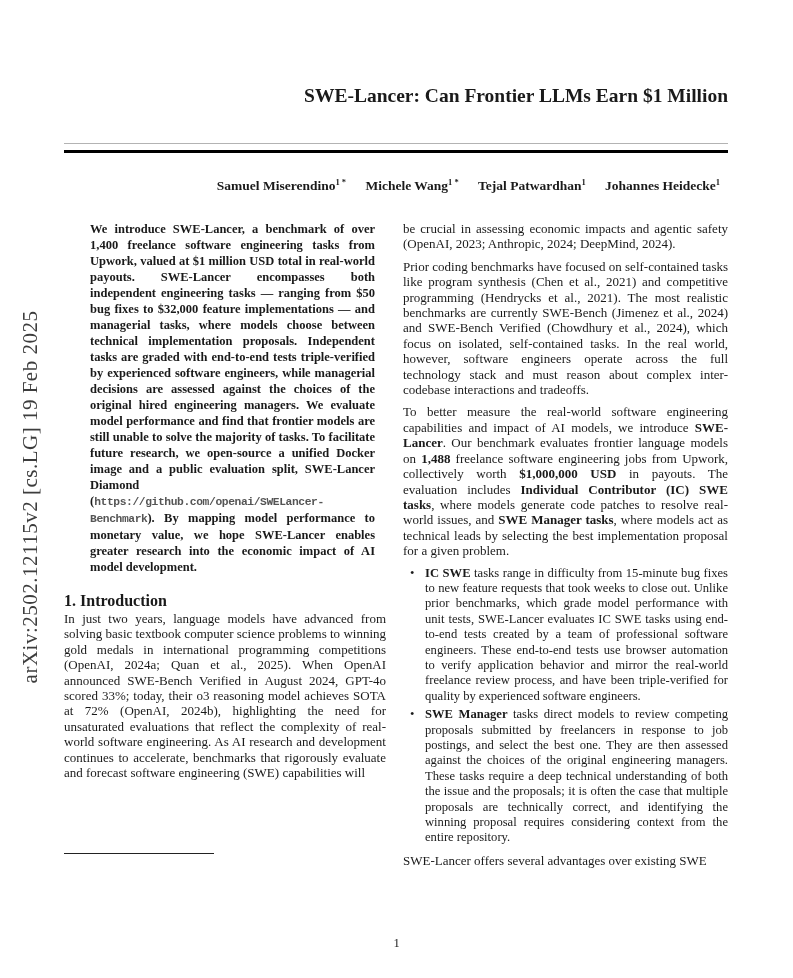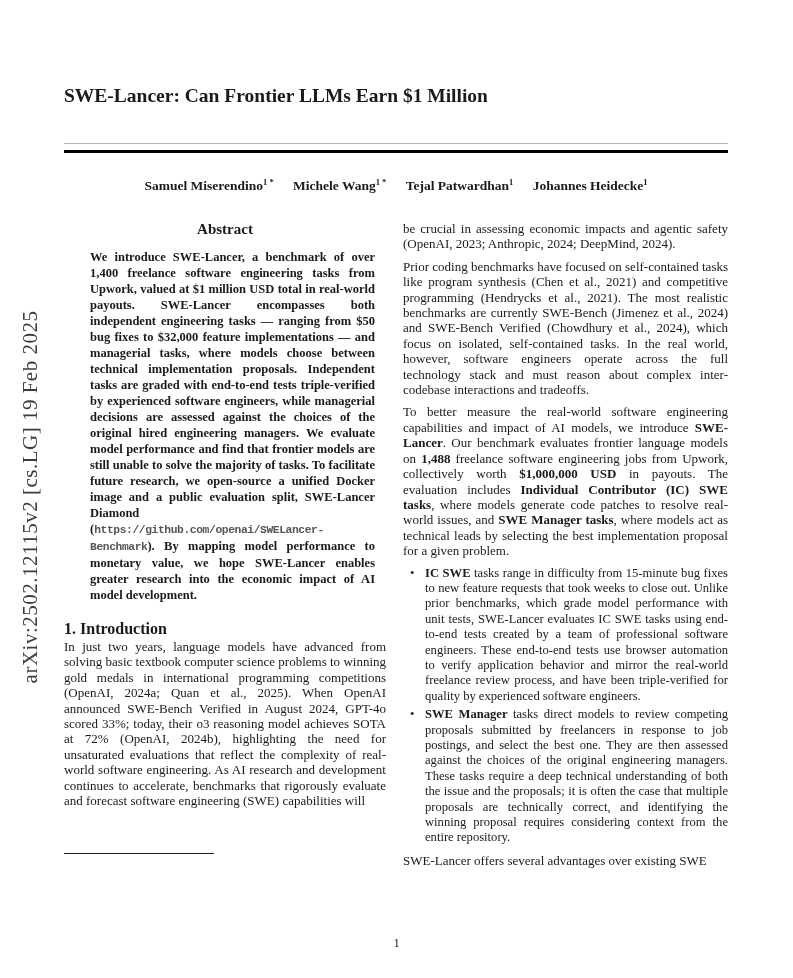--- a/index.html
+++ b/index.html
@@ -27,36 +27,36 @@
     color: #3d3d3d;
     white-space: nowrap;
   }
 
   .title {
     position: absolute;
     top: 84px;
     left: 64px;
     width: 664px;
     margin: 0;
-    text-align: left;
+    text-align: right;
     font-size: 19.5px;
     line-height: 24.5px;
     font-weight: bold;
   }
   .title-line { display: block; }
 
   .rule-thin  { position: absolute; top: 143px; left: 64px; width: 664px; height: 1px;   background: #b3b3b3; }
   .rule-thick { position: absolute; top: 150px; left: 64px; width: 664px; height: 2.5px; background: #000000; }
 
   .authors {
     position: absolute;
     top: 176px;
     left: 64px;
     width: 664px;
-    text-align: center;
+    text-align: right;
     font-weight: bold;
     font-size: 13.5px;
   }
   .author { margin: 0 8px; white-space: nowrap; }
   .author sup { font-size: 8.5px; }
 
   .col { position: absolute; top: 221px; }
   .col-left  { left: 64px;  width: 322px; }
   .col-right { left: 403px; width: 325px; }
 
@@ -143,21 +143,20 @@
   <div class="rule-thick"></div>
 
   <div class="authors">
     <span class="author"><span>Samuel Miserendino</span><sup>1 *</sup></span>
     <span class="author"><span>Michele Wang</span><sup>1 *</sup></span>
     <span class="author"><span>Tejal Patwardhan</span><sup>1</sup></span>
     <span class="author"><span>Johannes Heidecke</span><sup>1</sup></span>
   </div>
 
   <div class="col col-left">
-    <div class="abstract-heading">Abstract</div>
     <p class="abstract-body"><span>We introduce SWE-Lancer, a benchmark of over 1,400 freelance software engineering tasks from Upwork, valued at $1 million USD total in real-world payouts. SWE-Lancer encompasses both independent engineering tasks — ranging from $50 bug fixes to $32,000 feature implementations — and managerial tasks, where models choose between technical implementation proposals. Independent tasks are graded with end-to-end tests triple-verified by experienced software engineers, while managerial decisions are assessed against the choices of the original hired engineering managers. We evaluate model performance and find that frontier models are still unable to solve the majority of tasks. To facilitate future research, we open-source a unified Docker image and a public evaluation split, SWE-Lancer Diamond (</span><span class="seg-m">https://github.com/openai/SWELancer-Benchmark</span><span>). By mapping model performance to monetary value, we hope SWE-Lancer enables greater research into the economic impact of AI model development.</span></p>
 
     <h2 class="section-heading">1. Introduction</h2>
     <p class="body-par">In just two years, language models have advanced from solving basic textbook computer science problems to winning gold medals in international programming competitions (OpenAI, 2024a; Quan et al., 2025). When OpenAI announced SWE-Bench Verified in August 2024, GPT-4o scored 33%; today, their o3 reasoning model achieves SOTA at 72% (OpenAI, 2024b), highlighting the need for unsaturated evaluations that reflect the complexity of real-world software engineering. As AI research and development continues to accelerate, benchmarks that rigorously evaluate and forecast software engineering (SWE) capabilities will</p>
   </div>
 
   <div class="footnote">
     <div class="footnote-rule"></div>
   </div>
 

